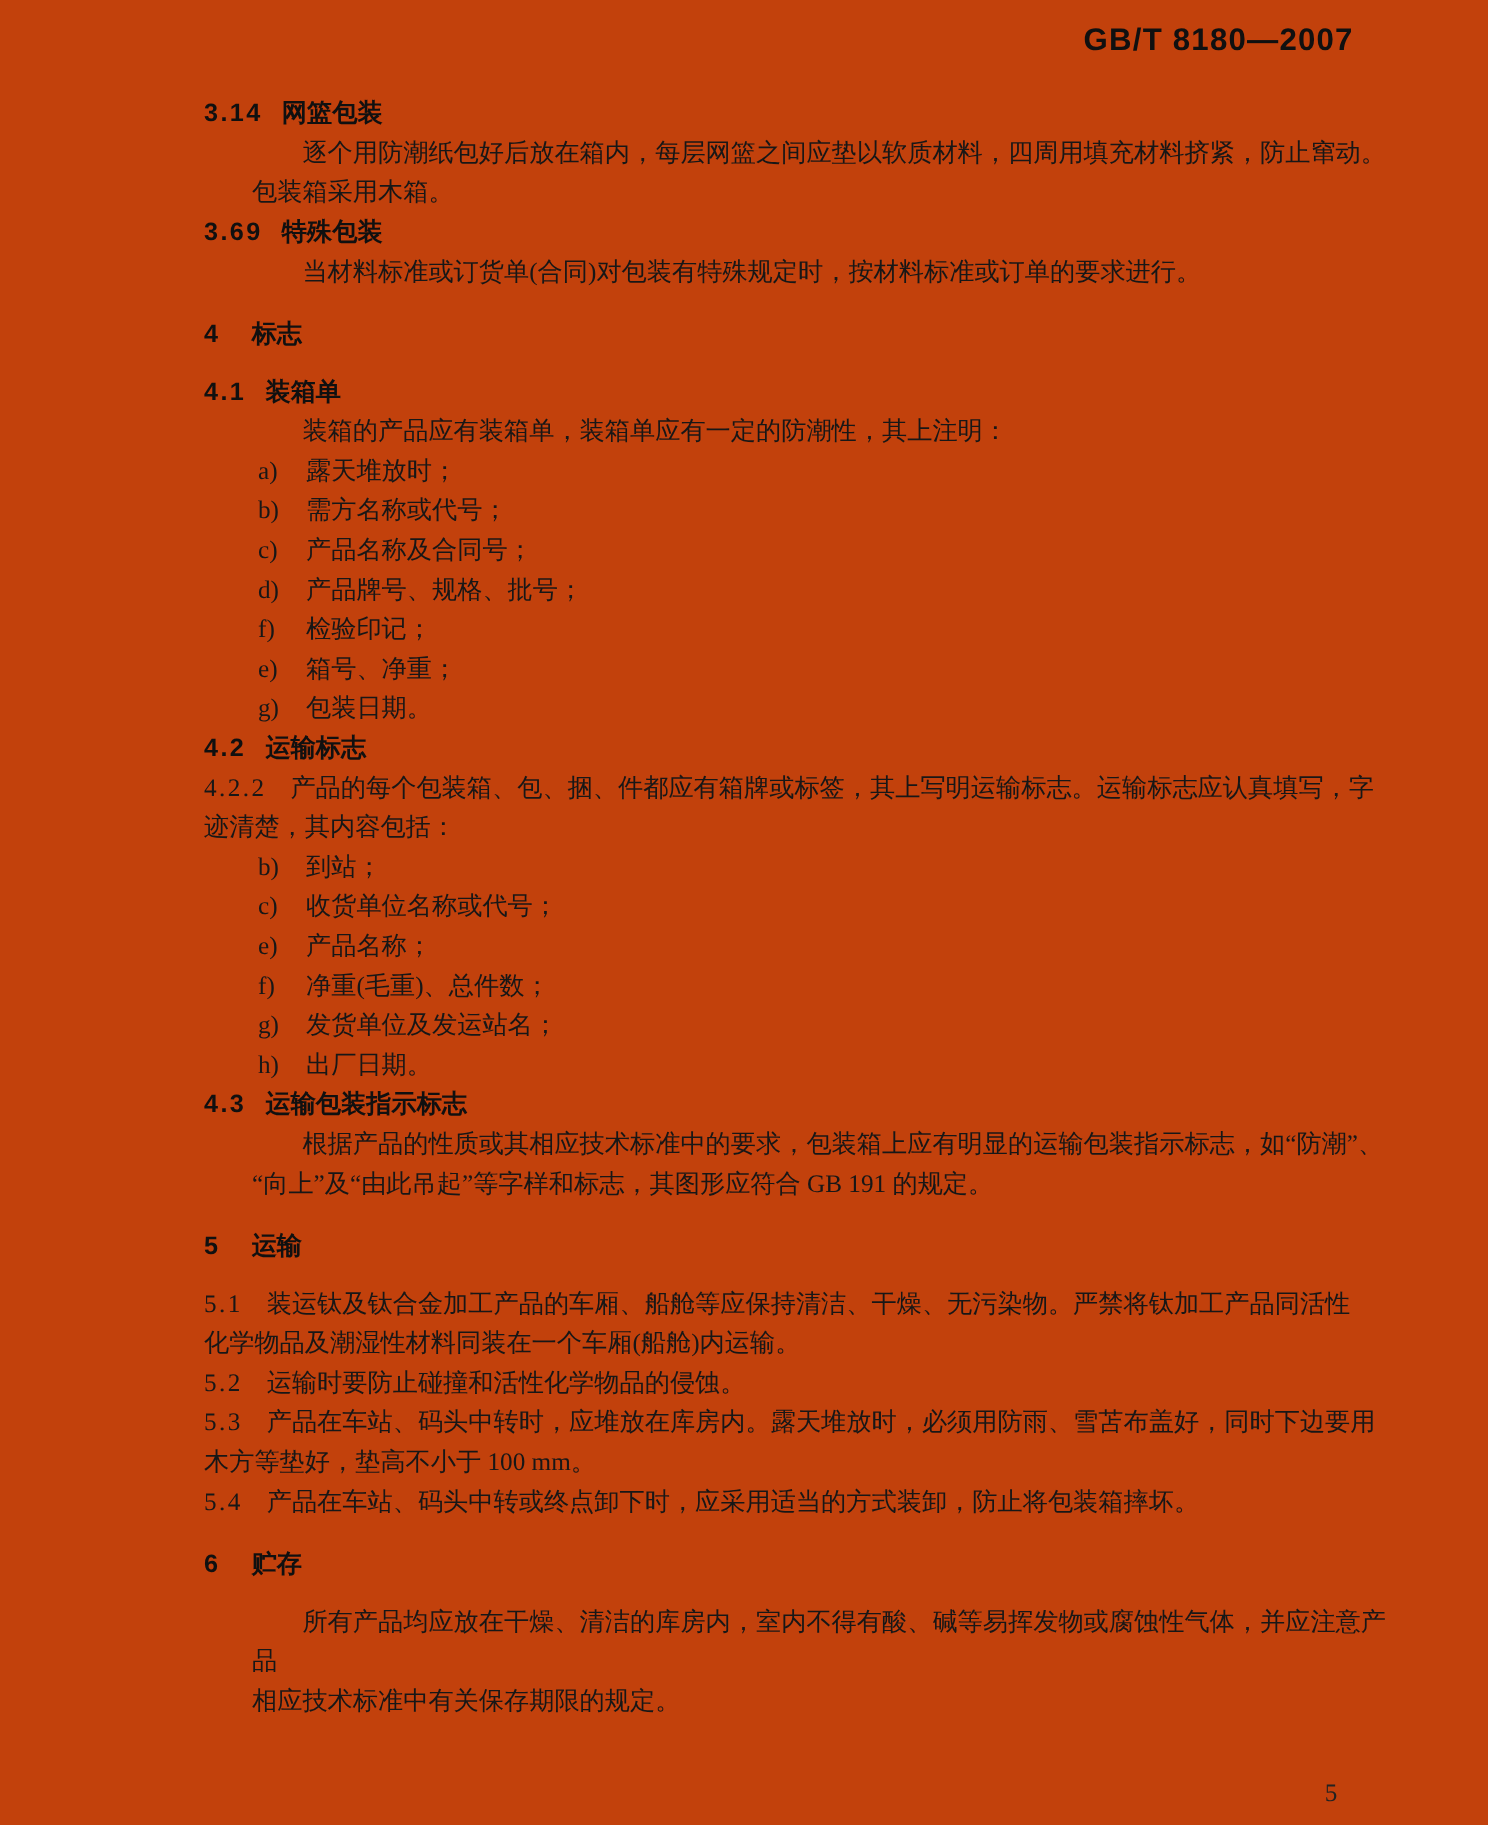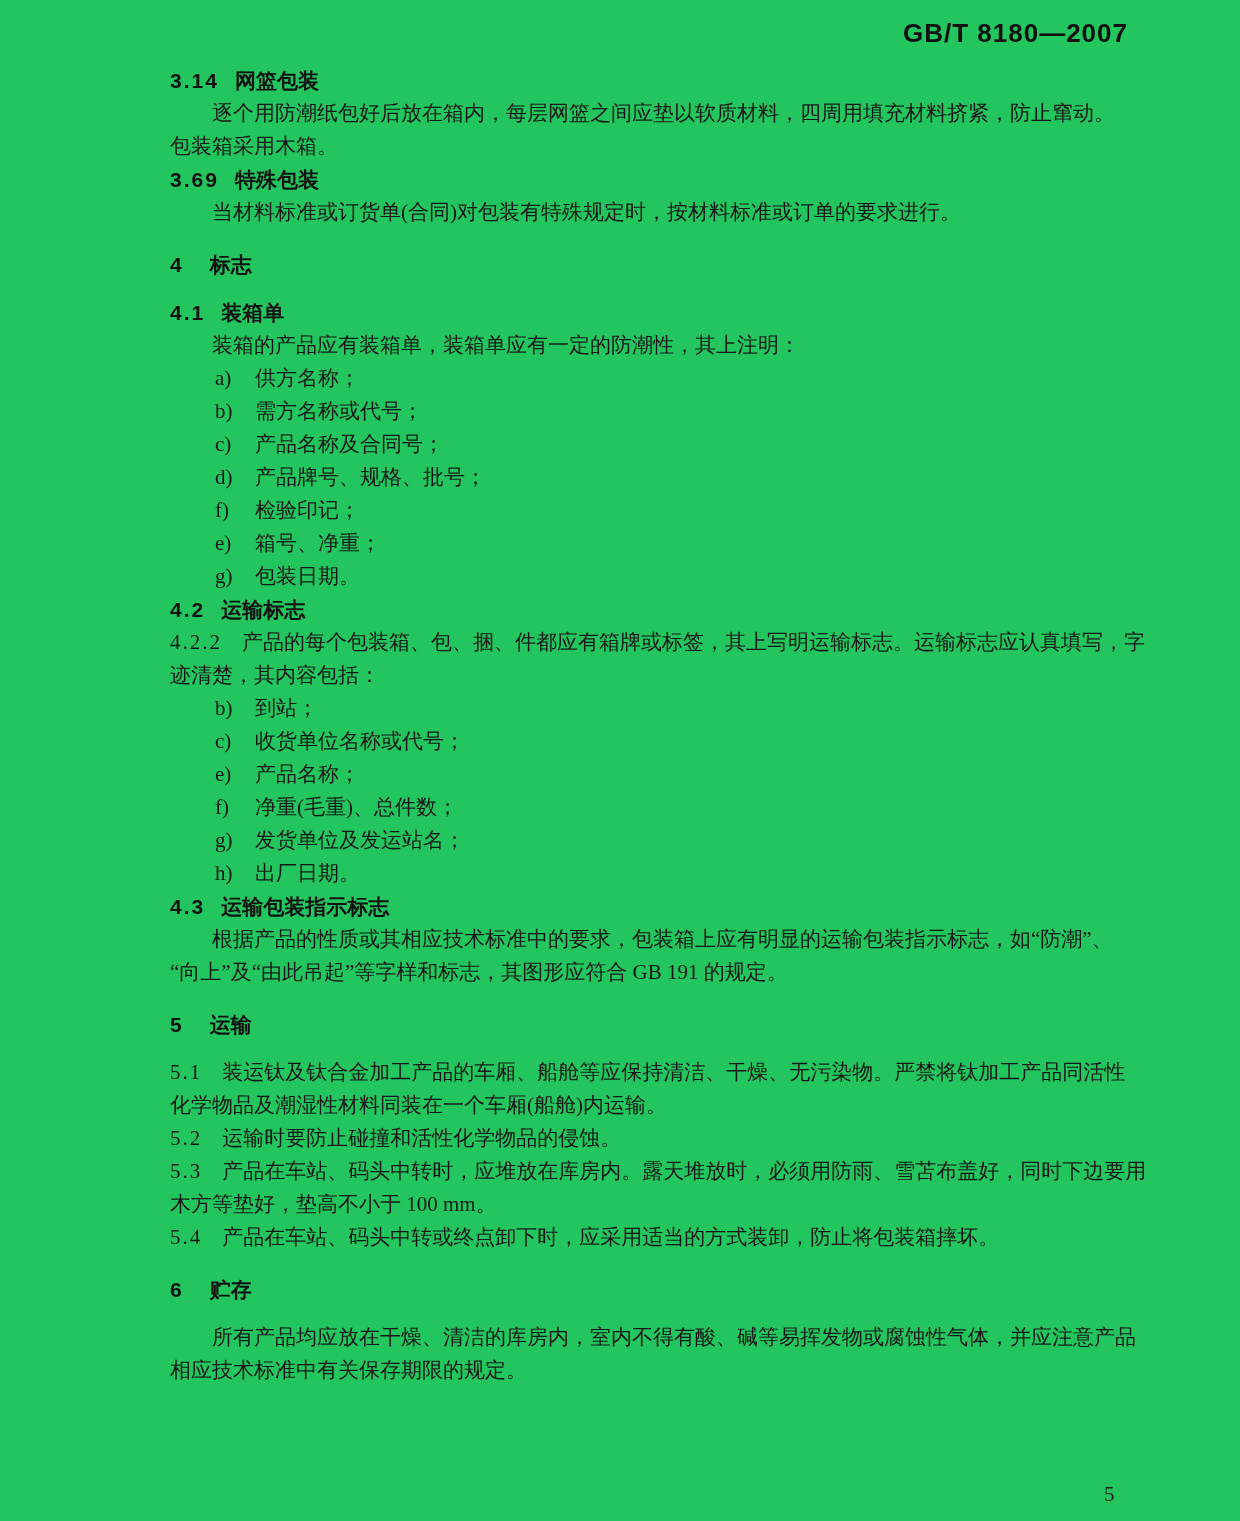--- a/index.html
+++ b/index.html
@@ -1,45 +1,45 @@
 <!DOCTYPE html>
 <html><head>
 <meta charset="utf-8">
 <style>
   html,body { margin:0; padding:0; background:#e9e9e7; }
   .page {
     position:relative;
     width:1240px; height:1521px;
     margin:0 auto;
-    background:#22c55e;
+    background:#c2410c;
     color:#171717;
     font-family:"Liberation Serif","DejaVu Serif",serif;
     overflow:hidden;
   }
   .doc-header {
     position:absolute; top:18px; right:112px;
     font-family:"Liberation Sans","DejaVu Sans",sans-serif;
     font-weight:700; font-size:26px; letter-spacing:1px;
     color:#101010;
   }
   .content {
-    position:absolute; left:170px; top:64px; width:990px;
+    position:absolute; left:170px; top:78px; width:990px;
     font-size:21px; line-height:33px;
   }
   .section-h, .chapter-h {
     font-weight:700;
     font-family:"Liberation Sans","DejaVu Sans",sans-serif;
     color:#101010;
     margin:0;
   }
   .chapter-h { margin:19px 0 15px 0; }
   .section-h .num { letter-spacing:2px; margin-right:16px; }
   .chapter-h .num { letter-spacing:2px; margin-right:26px; }
   .para { margin:0; white-space:pre-line; }
-  .para.indent { text-indent:2em; }
+  .para.indent { text-indent:2em;margin-left:40px; }
   .clause { margin:0; }
   .clause .num {
     letter-spacing:2px; margin-right:20px;
     font-family:"Liberation Serif","DejaVu Serif",serif;
   }
   .clause .text { white-space:pre-line; }
   .list { margin:0; }
   .list-item { padding-left:45px; }
   .list-item .marker { display:inline-block; width:40px; }
   .page-number {
@@ -56,21 +56,21 @@
   <div class="content" id="doc-blocks">
       <div class="section-h"><span class="num">3.14</span><span class="title">网篮包装</span></div>
       <p class="para indent">逐个用防潮纸包好后放在箱内，每层网篮之间应垫以软质材料，四周用填充材料挤紧，防止窜动。
 包装箱采用木箱。</p>
       <div class="section-h"><span class="num">3.69</span><span class="title">特殊包装</span></div>
       <p class="para indent">当材料标准或订货单(合同)对包装有特殊规定时，按材料标准或订单的要求进行。</p>
       <div class="chapter-h"><span class="num">4</span><span class="title">标志</span></div>
       <div class="section-h"><span class="num">4.1</span><span class="title">装箱单</span></div>
       <p class="para indent">装箱的产品应有装箱单，装箱单应有一定的防潮性，其上注明：</p>
       <div class="list">
-        <div class="list-item"><span class="marker">a)</span><span class="text">供方名称；</span></div>
+        <div class="list-item"><span class="marker">a)</span><span class="text">露天堆放时；</span></div>
         <div class="list-item"><span class="marker">b)</span><span class="text">需方名称或代号；</span></div>
         <div class="list-item"><span class="marker">c)</span><span class="text">产品名称及合同号；</span></div>
         <div class="list-item"><span class="marker">d)</span><span class="text">产品牌号、规格、批号；</span></div>
         <div class="list-item"><span class="marker">f)</span><span class="text">检验印记；</span></div>
         <div class="list-item"><span class="marker">e)</span><span class="text">箱号、净重；</span></div>
         <div class="list-item"><span class="marker">g)</span><span class="text">包装日期。</span></div>
       </div>
       <div class="section-h"><span class="num">4.2</span><span class="title">运输标志</span></div>
       <p class="para clause"><span class="num">4.2.2</span><span class="text">产品的每个包装箱、包、捆、件都应有箱牌或标签，其上写明运输标志。运输标志应认真填写，字
 迹清楚，其内容包括：</span></p>

